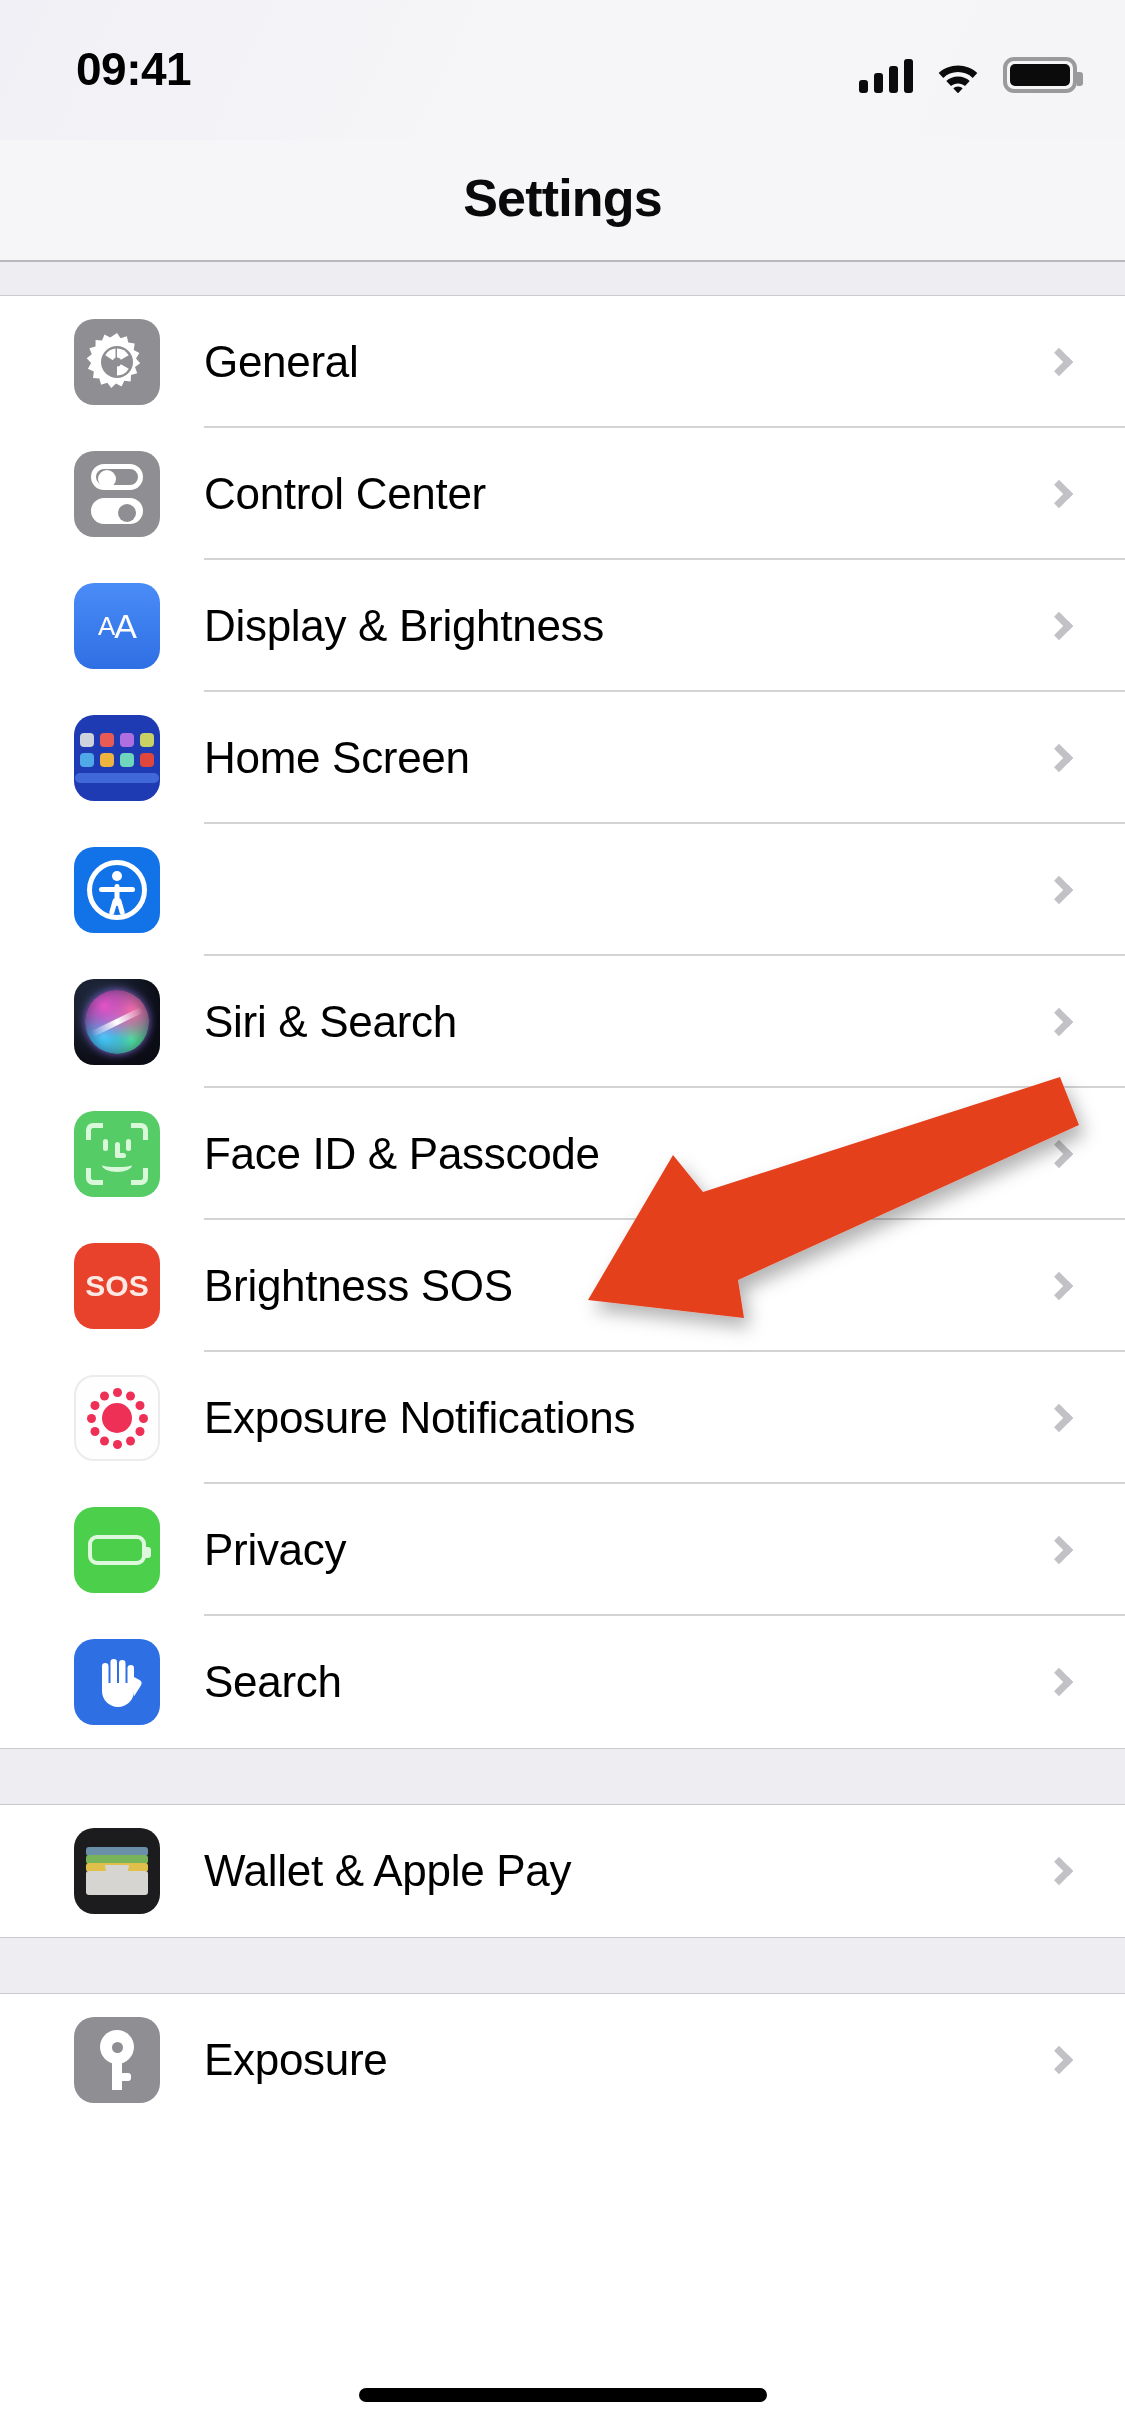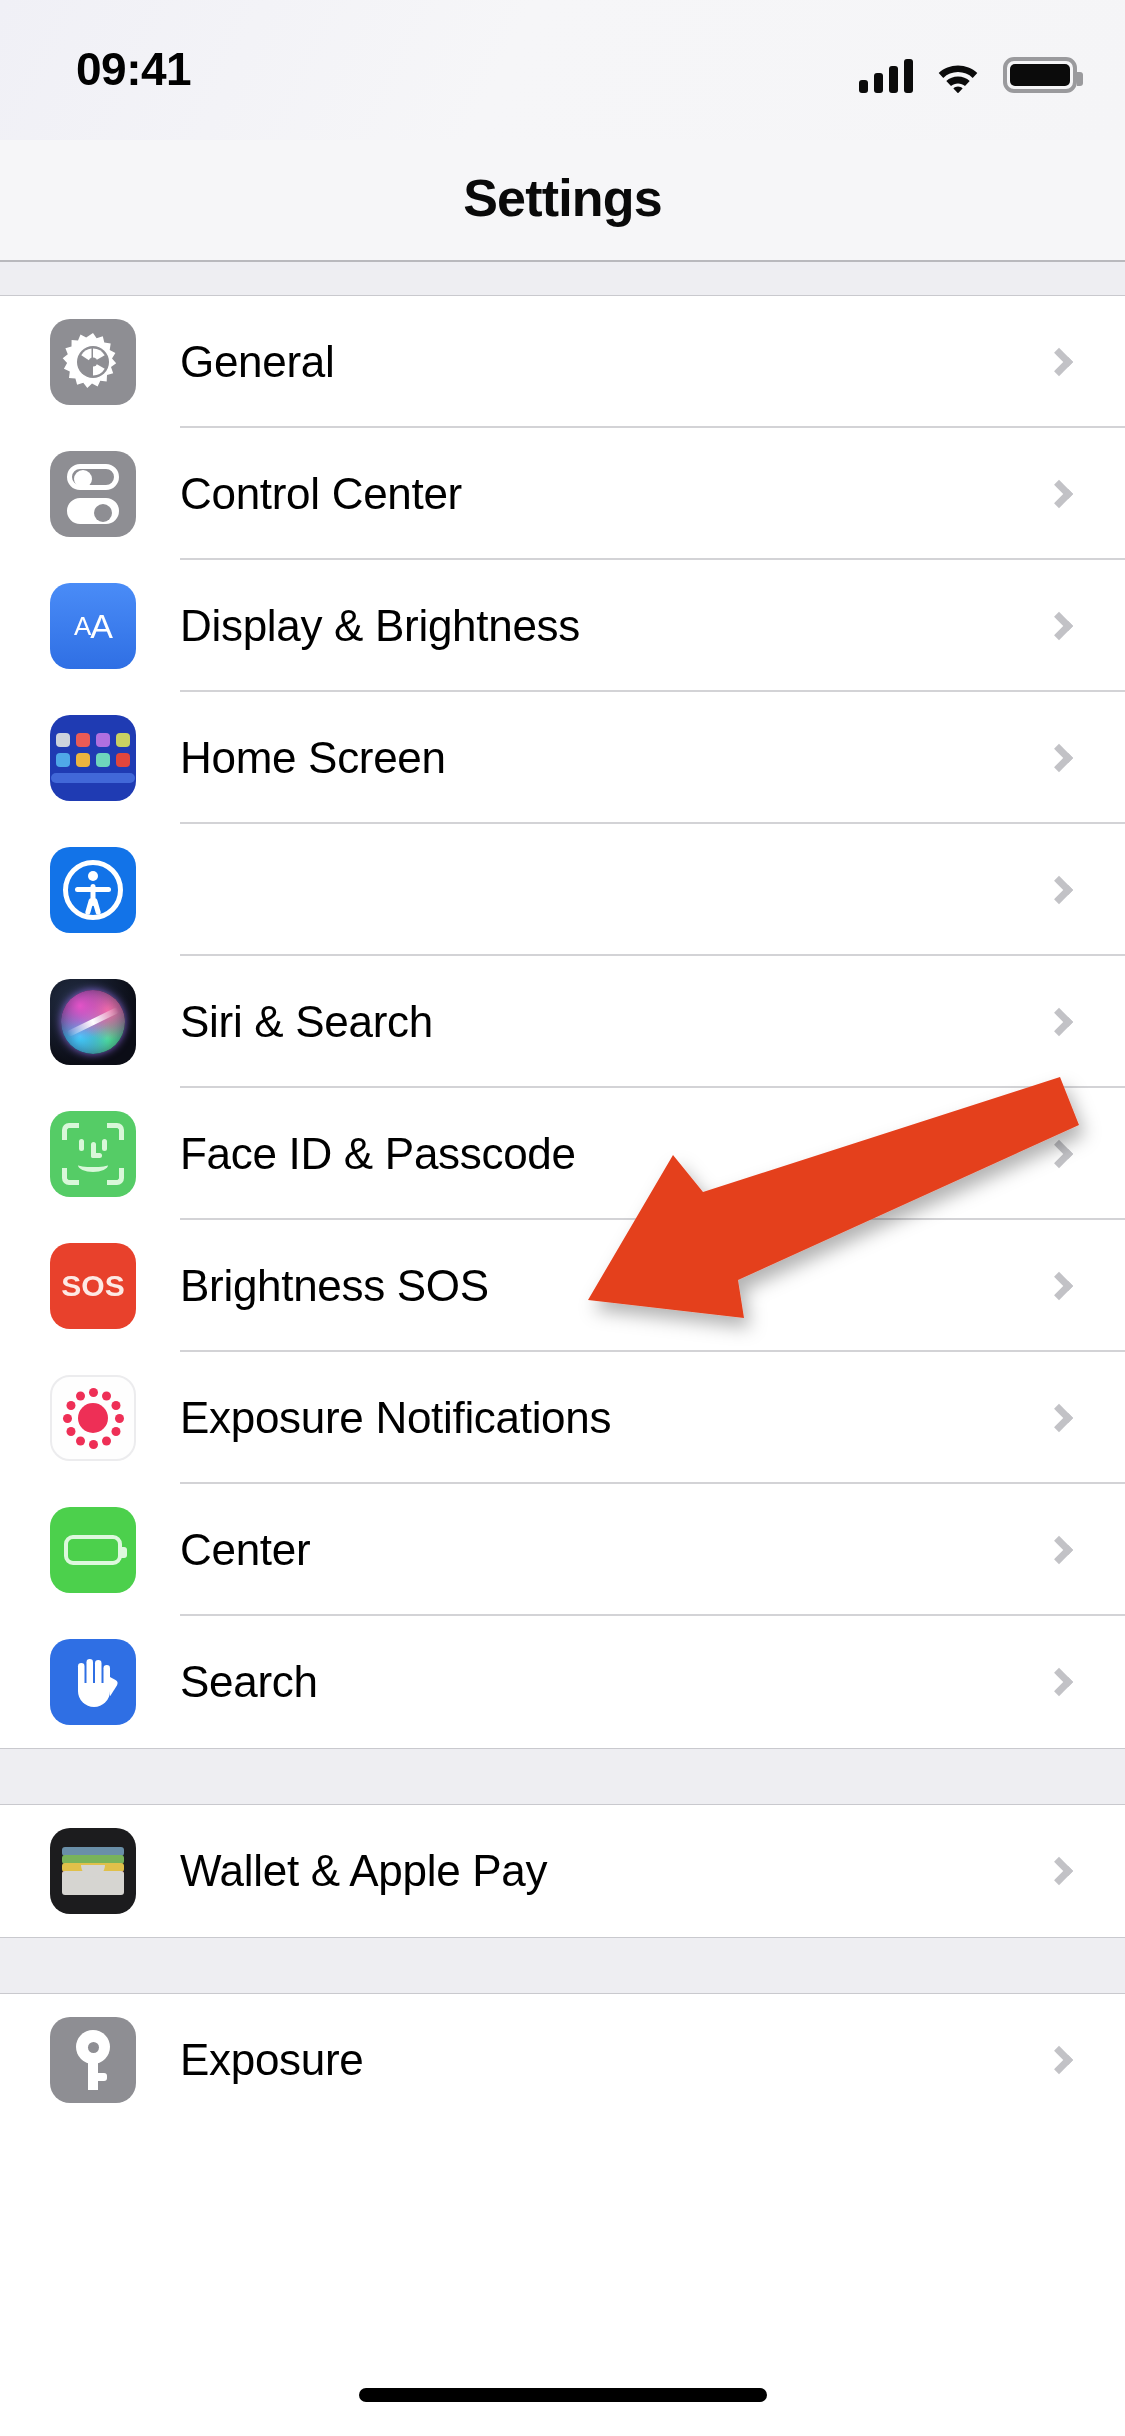--- a/index.html
+++ b/index.html
@@ -66,21 +66,21 @@
   #content { position:absolute; top:262px; left:0; width:1125px; bottom:0; }
 
   .gap {
     background:#eeeef2;
     border-top:1px solid #c9c9ce;
     border-bottom:1px solid #c9c9ce;
   }
   .gap.first { height:34px; border-top:none; }
   .gap.mid   { height:57px; }
 
-  .group { background:#ffffff; }
+  .group { background:#ffffff;padding-left:24px; }
 
   .row {
     position:relative;
     height:132px;
     display:flex; align-items:center;
     background:#fff;
     padding-left:50px;
   }
   .row .sep {
     position:absolute; left:180px; right:0; bottom:0;
@@ -413,21 +413,21 @@
         </div>
         <div class="row-label">Exposure Notifications</div>
         <span class="chev" style="border-right-color: rgb(194, 194, 198); border-top-color: rgb(194, 194, 198);"></span>
         <span class="sep"></span>
       </div>
 
       <div class="row">
         <div class="appicon ic-batt">
           <span class="shell"></span>
         </div>
-        <div class="row-label">Center</div>
+        <div class="row-label">Privacy</div>
         <span class="chev" style="border-right-color: rgb(194, 194, 198); border-top-color: rgb(194, 194, 198);"></span>
         <span class="sep"></span>
       </div>
 
       <div class="row">
         <div class="appicon ic-priv">
           <svg viewBox="0 0 58 58">
             <g fill="#ffffff">
               <rect x="14" y="10" width="6.5" height="26" rx="3.2"></rect>
               <rect x="22.5" y="6" width="6.5" height="30" rx="3.2"></rect>

